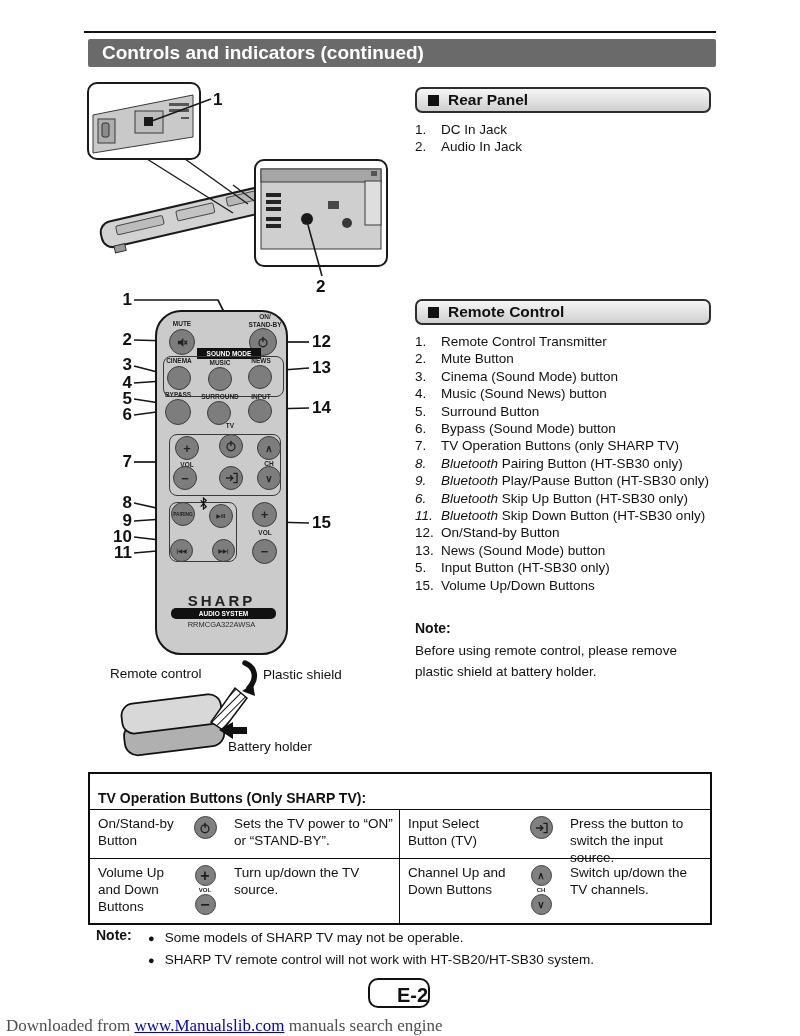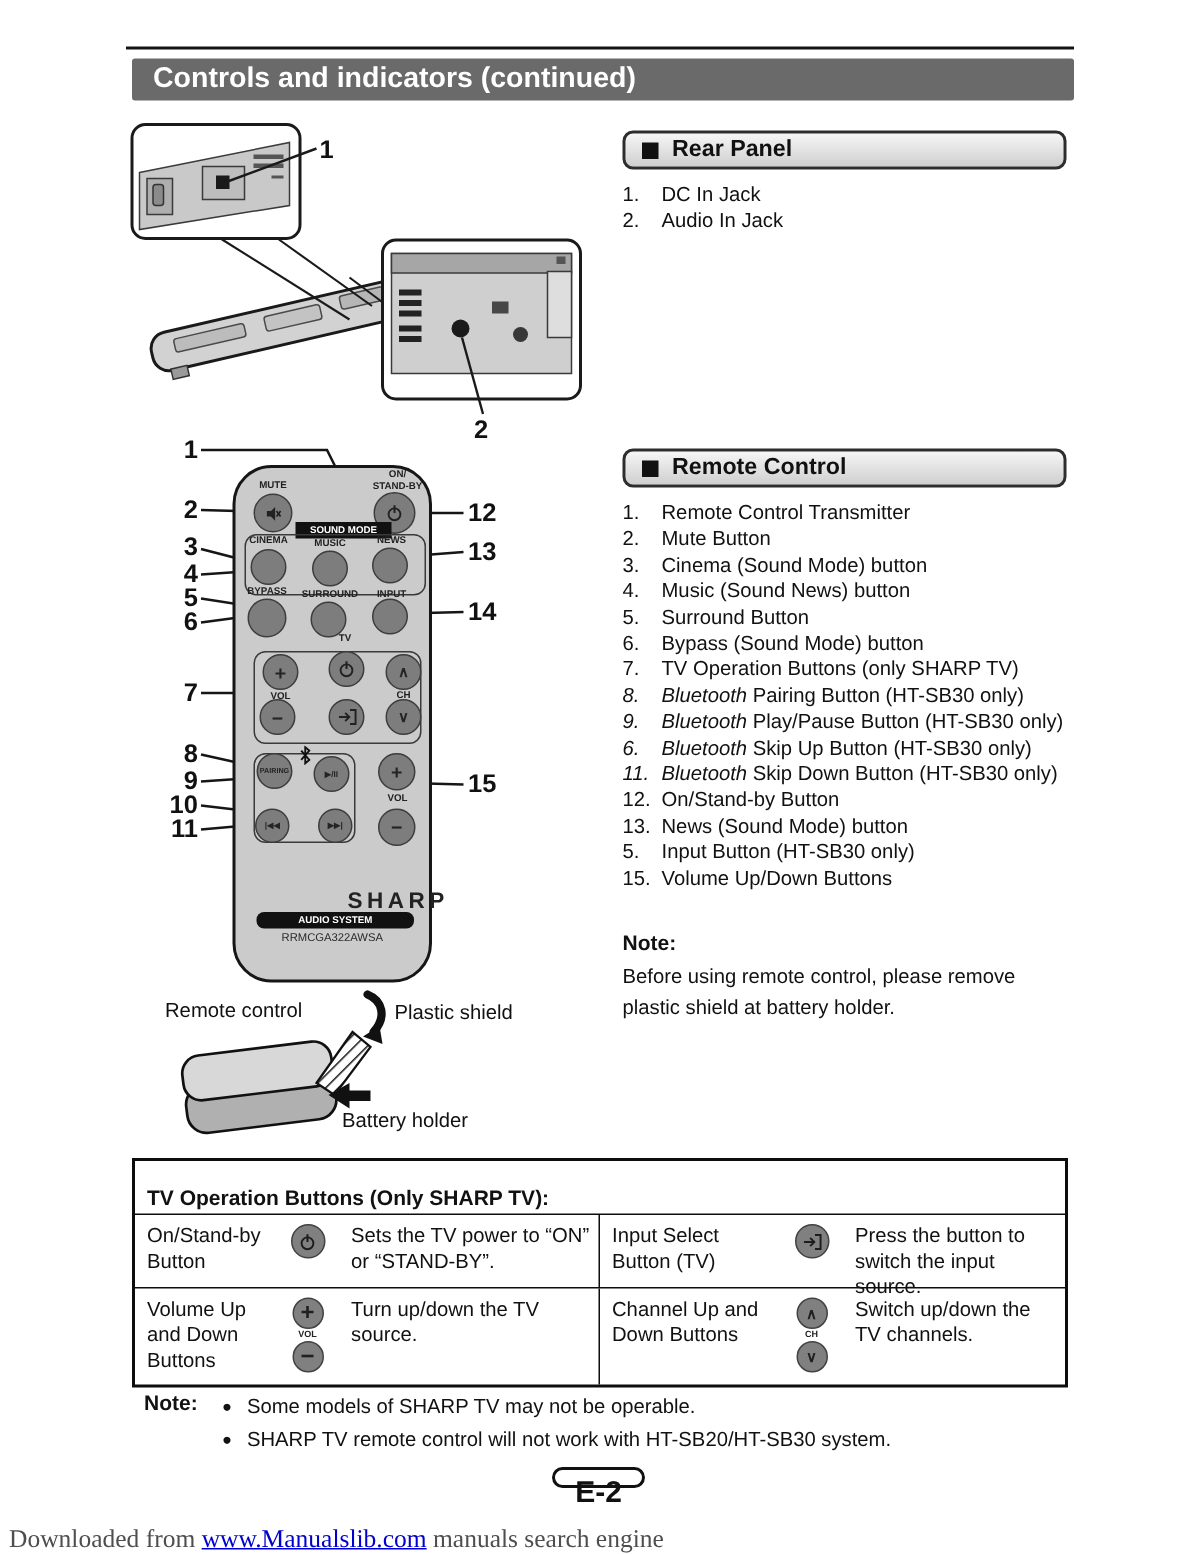--- a/index.html
+++ b/index.html
@@ -37,21 +37,21 @@
   #remote-body{position:absolute;left:55px;top:20px;width:133px;height:345px;background:#cbcbcb;
                border:2.5px solid #161616;border-radius:26px;box-sizing:border-box;}
   .rlabel{position:absolute;font-size:6.5px;font-weight:bold;color:#222;text-align:center;line-height:7.5px;}
   .rbtn{position:absolute;border-radius:50%;background:#7d7d7d;border:1.5px solid #3d3d3d;
         color:#242424;display:flex;align-items:center;justify-content:center;font-weight:bold;
         box-sizing:border-box;}
   .blkbar{position:absolute;background:#111;color:#fff;font-weight:bold;display:flex;
           align-items:center;justify-content:center;}
   .grp{position:absolute;border:1.3px solid #3a3a3a;border-radius:8px;box-sizing:border-box;}
   #sharp-logo{position:absolute;left:0;top:280px;width:100%;text-align:center;font-weight:bold;
-              font-size:15px;letter-spacing:3px;color:#222;padding-left:44px;}
+              font-size:15px;letter-spacing:3px;color:#222;}
   #model-no{position:absolute;left:0;top:308px;width:100%;text-align:center;font-size:7.5px;color:#2a2a2a;}
 
   
 
   
   #tv-table{left:88px;top:772px;width:624px;border:2px solid #0d0d0d;box-sizing:border-box;background:#fff;}
   .t-header{border-bottom:1.5px solid #0d0d0d;font-weight:bold;font-size:14px;padding:16px 8px 3px 8px;}
   .t-row{display:flex;}
   .t-row.first{border-bottom:1.5px solid #0d0d0d;}
   .t-half{width:50%;display:flex;padding:5px 6px 5px 8px;box-sizing:border-box;gap:4px;}
@@ -69,22 +69,22 @@
   .ticon-label{font-size:6px;font-weight:bold;color:#222;}
   .row1{height:48px;}  .row2{height:64px;}
 
   
   #bottom-note{left:96px;top:927px;width:610px;display:flex;gap:10px;}
   #bottom-note .bn-label{font-weight:bold;font-size:14px;width:42px;flex-shrink:0;}
   .bn-row{display:flex;gap:10px;font-size:13.5px;line-height:22px;}
   .bn-dot{font-size:11px;line-height:22px;}
 
   
-  #page-badge{left:368px;top:978px;width:62px;height:14px;border:2px solid #111;border-radius:10px;
-              font-size:20px;font-weight:bold;text-align:center;line-height:30px;box-sizing:border-box;}
+  #page-badge{left:368px;top:978px;width:62px;height:30px;border:2px solid #111;border-radius:10px;
+              font-size:20px;font-weight:bold;text-align:right;line-height:30px;box-sizing:border-box;}
   #footer{left:6px;top:1016px;font-family:"Liberation Serif",serif;font-size:17px;color:#4e4e4e;}
   #footer a{color:#0000cc;text-decoration:underline;}
 </style>
 </head>
 <body>
 
 <div id="page">
 
   <div id="top-rule" class="abs"></div>
   <div id="title-bar" class="abs">Controls and indicators (continued)</div>

